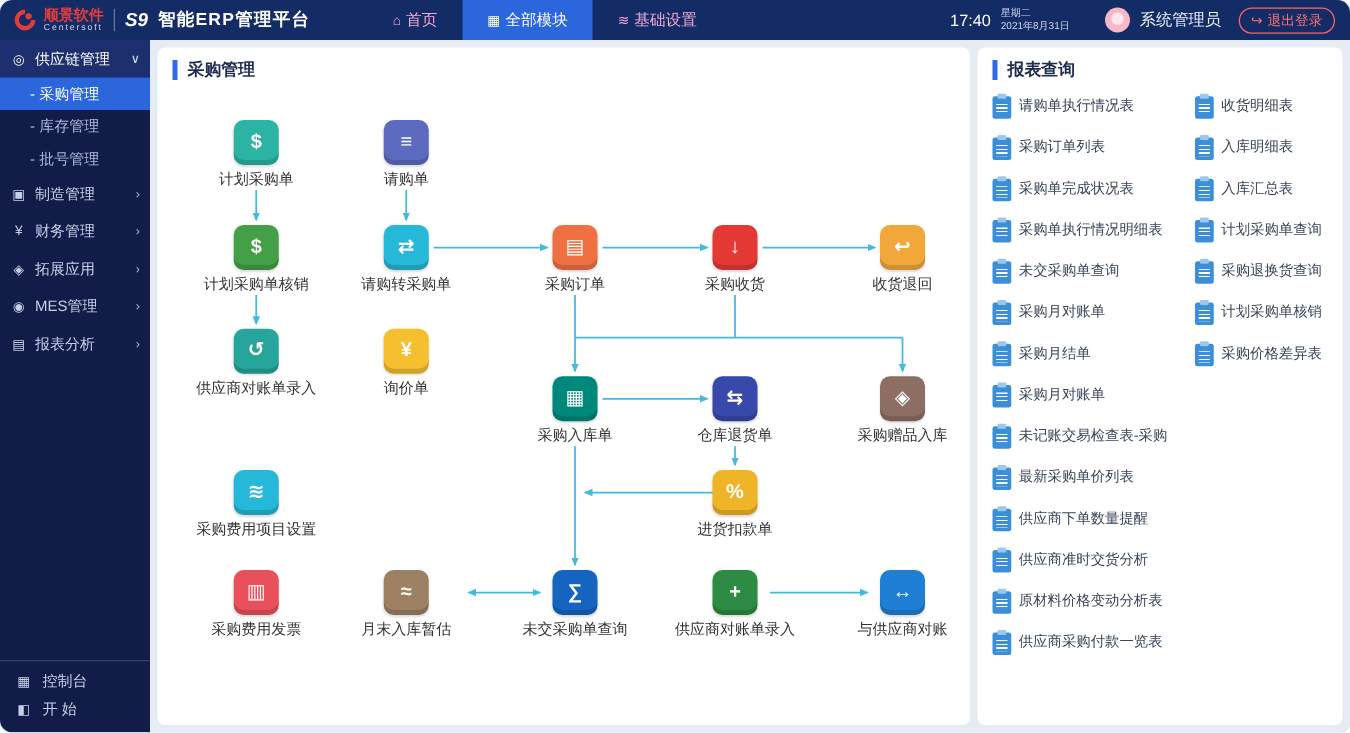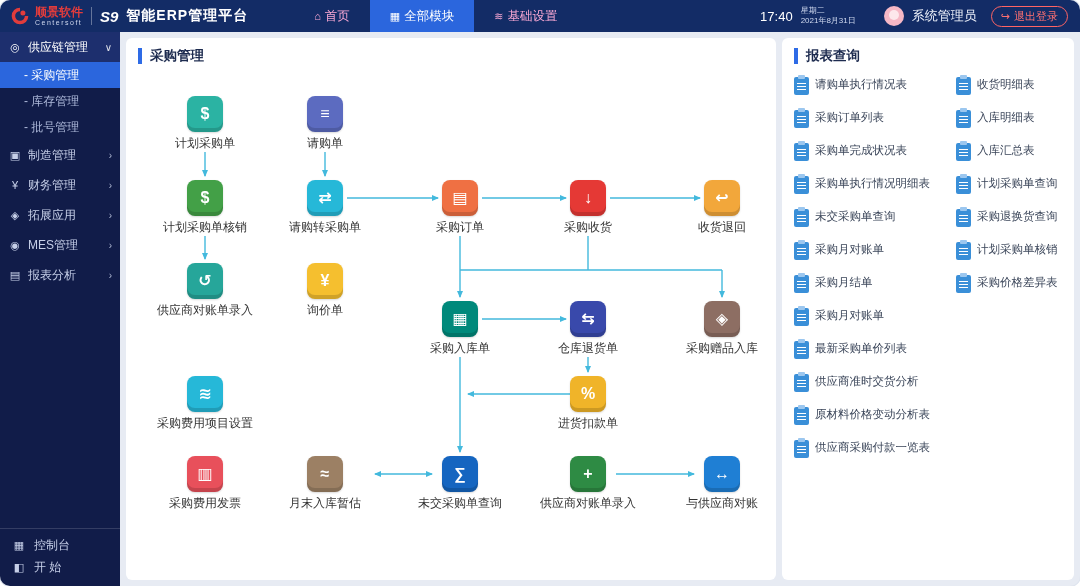--- a/index.html
+++ b/index.html
@@ -295,21 +295,29 @@
               <div class="report-item">
                 <span class="clip-icon" style="background: rgb(58, 143, 216);"></span>
                 <span class="report-label">采购月结单</span>
               </div>
               <div class="report-item">
                 <span class="clip-icon" style="background: rgb(58, 143, 216);"></span>
                 <span class="report-label">采购月对账单</span>
               </div>
               <div class="report-item">
                 <span class="clip-icon" style="background: rgb(58, 143, 216);"></span>
+                <span class="report-label">未记账交易检查表-采购</span>
+              </div>
+              <div class="report-item">
+                <span class="clip-icon" style="background: rgb(58, 143, 216);"></span>
                 <span class="report-label">最新采购单价列表</span>
+              </div>
+              <div class="report-item">
+                <span class="clip-icon" style="background: rgb(58, 143, 216);"></span>
+                <span class="report-label">供应商下单数量提醒</span>
               </div>
               <div class="report-item">
                 <span class="clip-icon" style="background: rgb(58, 143, 216);"></span>
                 <span class="report-label">供应商准时交货分析</span>
               </div>
               <div class="report-item">
                 <span class="clip-icon" style="background: rgb(58, 143, 216);"></span>
                 <span class="report-label">原材料价格变动分析表</span>
               </div>
               <div class="report-item">

